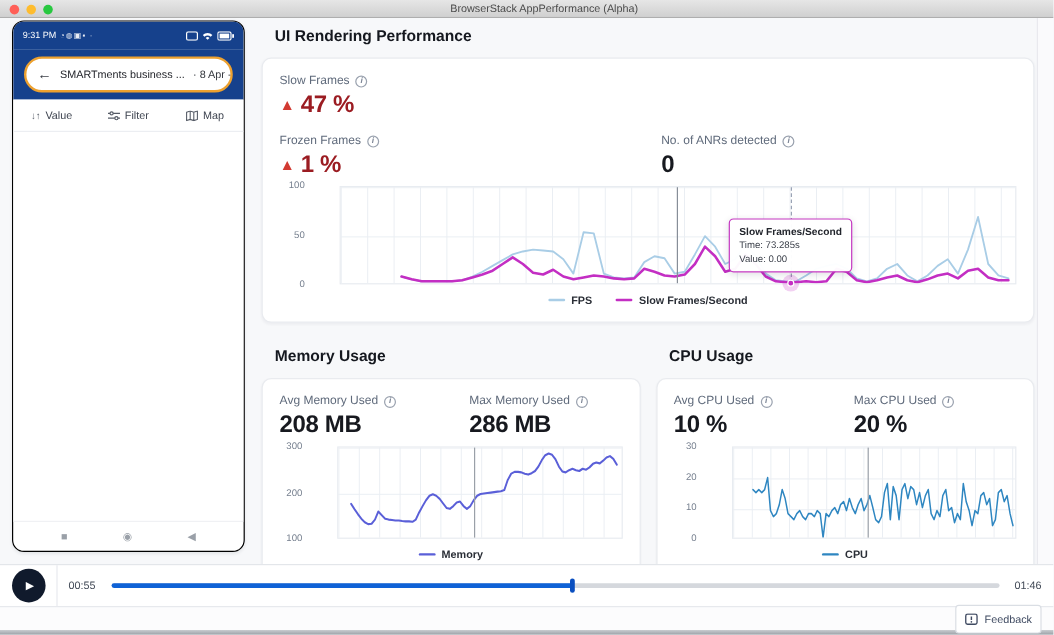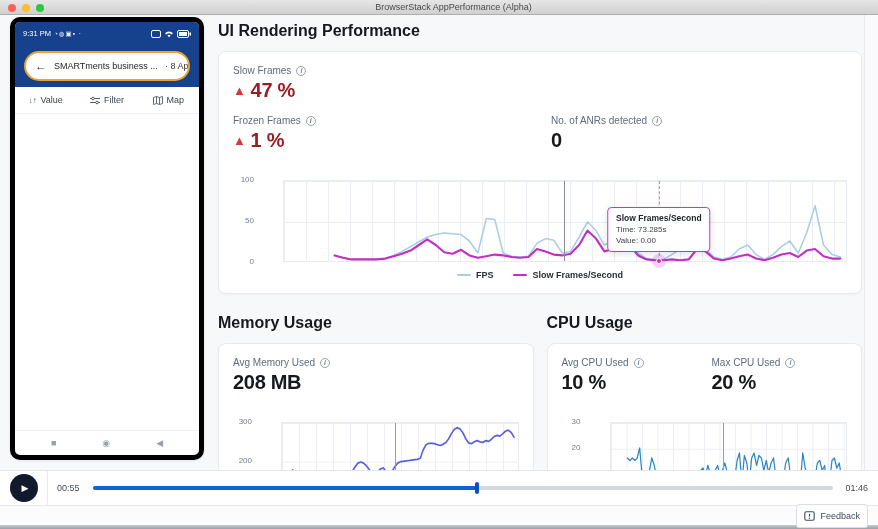--- a/index.html
+++ b/index.html
@@ -18,21 +18,21 @@
   }
   .traffic { position:absolute; left:8px; top:3.5px; display:flex; gap:6px; }
   .light { width:8px; height:8px; border-radius:50%; }
   .light.red{ background:#ff5f57; } .light.yellow{ background:#febc2e; } .light.green{ background:#28c840; }
   .win-title { font-size:9px; color:#4b4b4b;margin-left:29px; }
   .window-bottom-edge { position:absolute; left:0; right:0; bottom:0; height:4px;
     background:linear-gradient(#c9ccd0,#9aa0a6); }
   
   .phone {
     position:absolute; left:10px; top:17px; width:194px; height:443px;
-    background:#fff; border:5px solid #000000; border-radius:10px;
+    background:#fff; border:1px solid #000000; border-radius:10px;
     overflow:hidden; box-shadow:0 1px 3px rgba(16,24,40,.08);
     display:flex; flex-direction:column;
   }
   .statusbar {
     height:23px; background:#16418c; color:#fff;
     display:flex; align-items:center; padding:0 8px; font-size:7.5px;
   }
   .statusbar .misc { margin-left:3px; font-size:6.5px; letter-spacing:1px; opacity:.9; }
   .statusbar .right { margin-left:auto; display:flex; align-items:center; gap:3px; }
   .appheader { height:42px; background:#16418c; display:flex; align-items:center; padding:0 9px; }
@@ -50,40 +50,40 @@
   .ptool { flex:1; display:flex; align-items:center; justify-content:center; gap:4px;
     font-size:9px; color:#3e4450; }
   .ptool .g { font-size:8px; color:#555b66; }
   .screen-body { flex:1; background:#fff; }
   .androidnav {
     height:25px; border-top:1px solid #f0f1f4; display:flex; align-items:center;
     justify-content:center; gap:46px; color:#9aa0a8; font-size:9px;
   }
   
   .content { position:absolute; left:218px; top:15px; width:644px; }
-  .sec-title { font-size:16px; font-weight:bold; color:#15181f; margin:7px 0 11px 0; }
+  .sec-title { font-size:13px; font-weight:bold; color:#15181f; margin:7px 0 11px 11px; }
   .card {
     background:#fff; border:1px solid #e9ebef; border-radius:8px;
     box-shadow:0 1px 2px rgba(16,24,40,.04); padding:13px 14px;
   }
   .stat-label { display:flex; align-items:center; gap:5px; font-size:10px; color:#5f6a7b; }
   .info {
     width:10px; height:10px; border:1px solid #99a1ae; border-radius:50%;
     font-size:7px; color:#7c8595; display:inline-flex; align-items:center; justify-content:center;
     font-style:italic; font-weight:bold;
   }
   .stat-value { font-size:20px; font-weight:bold; letter-spacing:-.3px; color:#17191f; margin-top:3px;
     display:flex; align-items:center; gap:5px; }
   .stat-value.red { color:#9b1c22; }
   .tri { color:#d23a32; font-size:13px; }
   .stat-row { display:flex; }
   .mb14 { margin-bottom:13px;text-align:right; }
   .w318 { width:318px; } .w158 { width:158px; } .w150 { width:150px; }
   
-  .chart { display:flex; margin-top:28px;gap:24px; }
+  .chart { display:flex; margin-top:6px;gap:24px; }
   .ylabels { width:26px; display:flex; flex-direction:column; justify-content:space-between;
     align-items:flex-end; padding-right:5px; font-size:8px; color:#757f8e; }
   .ylabels div { height:0; line-height:0; }
   .plot {
     position:relative; flex:1; border:1px solid #e8ecf1; background:#fff;
     background-image:
       linear-gradient(to right, #eaeef3 1px, transparent 1px),
       linear-gradient(to bottom, #eaeef3 1px, transparent 1px);
     background-size: var(--gx,22px) 100%, 100% var(--gy,41px);
   }
@@ -277,20 +277,29 @@
         <div class="stat-row">
           <div class="w158">
             <div class="stat-label">
               <span>Avg Memory Used</span>
               <span class="info">i</span>
             </div>
             <div class="stat-value">
                 <span>208 MB</span>
               </div>
           </div>
+          <div>
+            <div class="stat-label">
+              <span>Max Memory Used</span>
+              <span class="info">i</span>
+            </div>
+            <div class="stat-value">
+                <span>286 MB</span>
+              </div>
+          </div>
         </div>
         <div class="chart" style="--gx:17px; --gy:38.5px;">
           <div class="ylabels" style="width:24px;">
               <div>300</div>
               <div>200</div>
               <div>100</div>
             </div>
           <div class="plot" style="height:77px;">
             <svg viewBox="0 0 269 77" preserveAspectRatio="none">
                 <polyline points="12.1,48.1 15.3,52.7 18.6,57.0 21.8,60.8 25.1,63.9 28.3,65.5 31.6,65.1 34.8,61.6 38.0,54.7 41.3,57.8 44.5,60.8 47.8,61.6 51.0,62.0 54.2,62.4 57.5,62.4 60.7,62.8 64.0,63.1 67.2,63.1 70.5,63.5 73.7,61.6 76.9,55.4 80.2,50.0 83.4,45.0 86.7,41.2 89.9,40.0 93.1,41.2 96.4,43.9 99.6,47.7 102.9,51.6 106.1,52.4 109.4,50.0 112.6,47.0 115.8,46.2 119.1,50.0 122.3,52.4 125.6,50.0 128.8,45.0 132.1,41.2 135.3,39.7 138.5,39.3 141.8,38.9 145.0,38.5 148.3,38.1 151.5,37.7 154.7,37.3 158.0,36.2 161.2,27.7 164.5,22.3 167.7,20.8 171.0,20.8 174.2,21.2 177.4,22.3 180.7,23.1 183.9,21.9 187.2,20.0 190.4,16.2 193.6,10.8 196.9,6.5 200.1,5.0 203.4,6.2 206.6,10.0 209.9,16.2 213.1,20.4 216.3,21.2 219.6,19.3 222.8,18.1 226.1,19.3 229.3,20.0 232.5,18.1 235.8,18.9 239.0,16.9 242.3,13.9 245.5,12.7 248.8,13.5 252.0,11.2 255.2,8.5 258.5,7.3 261.7,9.6 265.0,14.6" fill="none" stroke="#5a5fd8" stroke-width="1.8" stroke-linejoin="round" stroke-linecap="round"></polyline>

